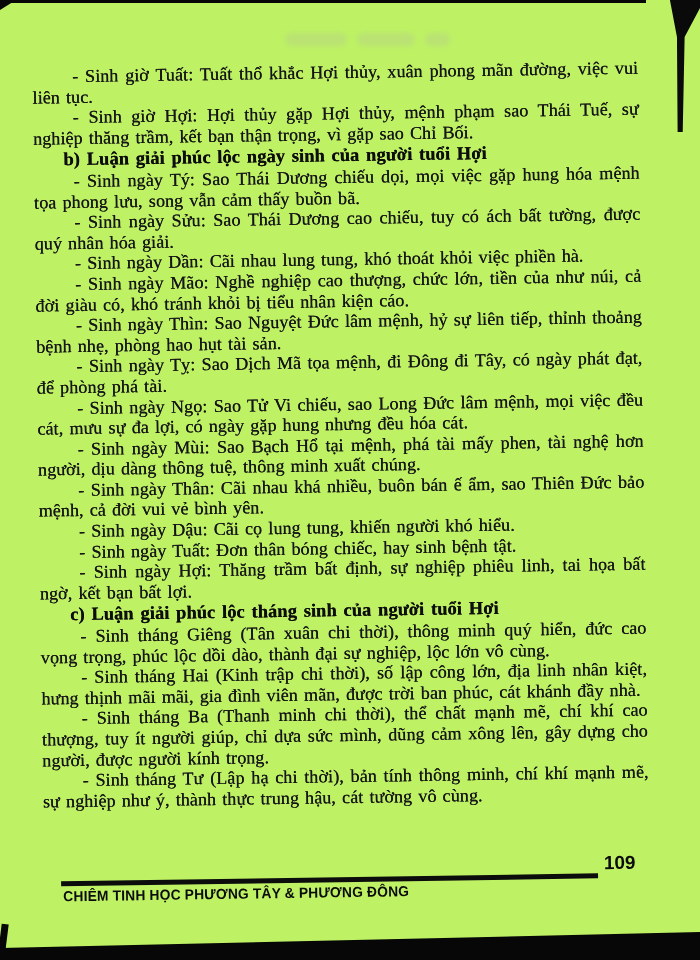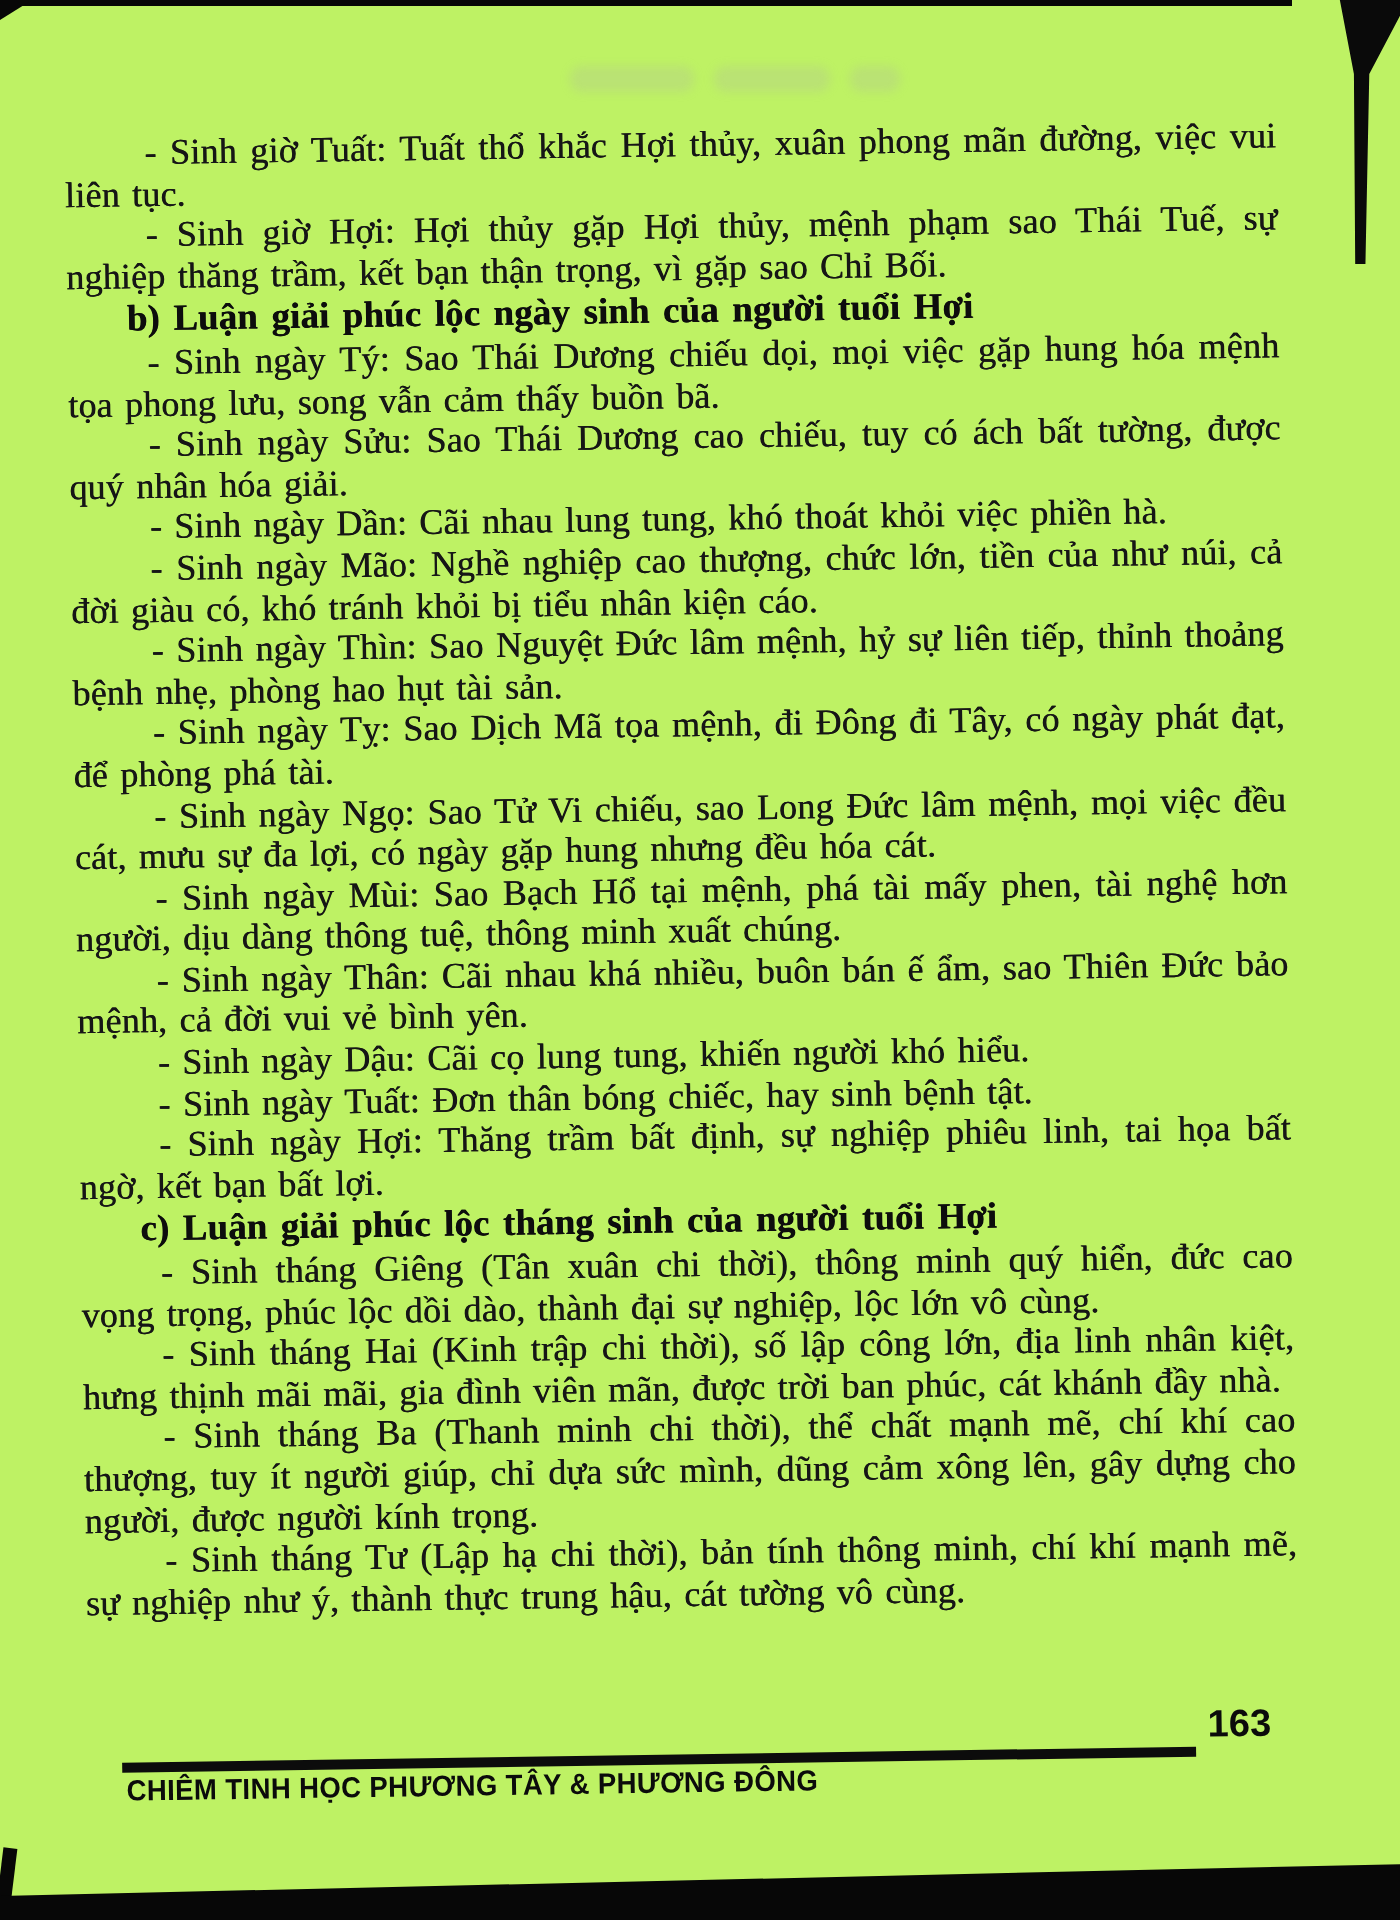--- a/index.html
+++ b/index.html
@@ -155,21 +155,21 @@
         <p class="body">- Sinh ngày Hợi: Thăng trầm bất định, sự nghiệp phiêu linh, tai họa bất ngờ, kết bạn bất lợi.</p>
         <p class="heading">c) Luận giải phúc lộc tháng sinh của người tuổi Hợi</p>
         <p class="body">- Sinh tháng Giêng (Tân xuân chi thời), thông minh quý hiển, đức cao vọng trọng, phúc lộc dồi dào, thành đại sự nghiệp, lộc lớn vô cùng.</p>
         <p class="body">- Sinh tháng Hai (Kinh trập chi thời), số lập công lớn, địa linh nhân kiệt, hưng thịnh mãi mãi, gia đình viên mãn, được trời ban phúc, cát khánh đầy nhà.</p>
         <p class="body">- Sinh tháng Ba (Thanh minh chi thời), thể chất mạnh mẽ, chí khí cao thượng, tuy ít người giúp, chỉ dựa sức mình, dũng cảm xông lên, gây dựng cho người, được người kính trọng.</p>
         <p class="body">- Sinh tháng Tư (Lập hạ chi thời), bản tính thông minh, chí khí mạnh mẽ, sự nghiệp như ý, thành thực trung hậu, cát tường vô cùng.</p>
       </div>
 
     <div class="footer-rule"></div>
     <div class="footer-title">CHIÊM TINH HỌC PHƯƠNG TÂY &amp; PHƯƠNG ĐÔNG</div>
-    <div class="page-number">163</div>
+    <div class="page-number">109</div>
   </div>
 
   <div class="edge-top"></div>
   <div class="corner-tl"></div>
   <div class="edge-tr"></div>
   <div class="edge-bl"></div>
   <div class="edge-bottom"></div>
 
 </div>
 

